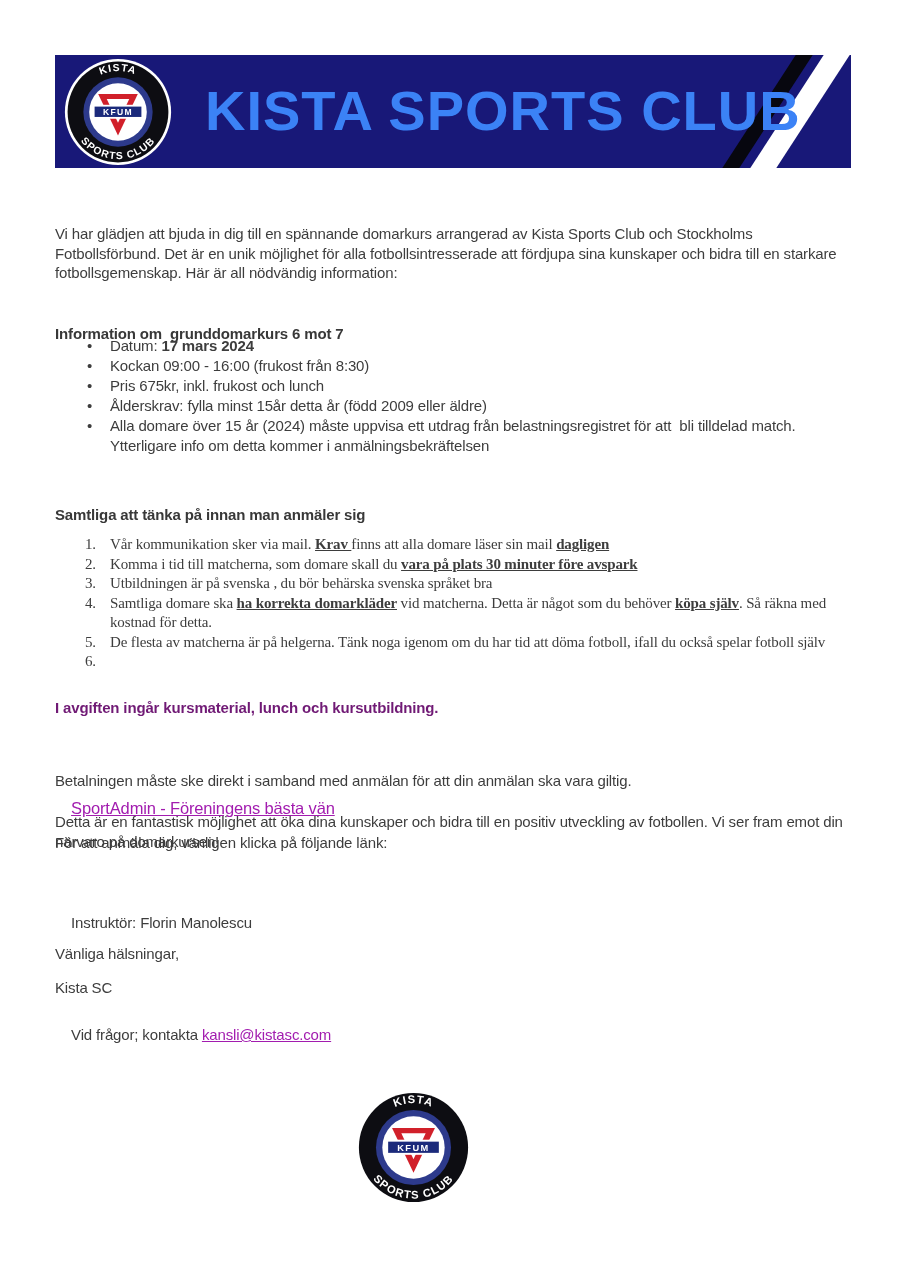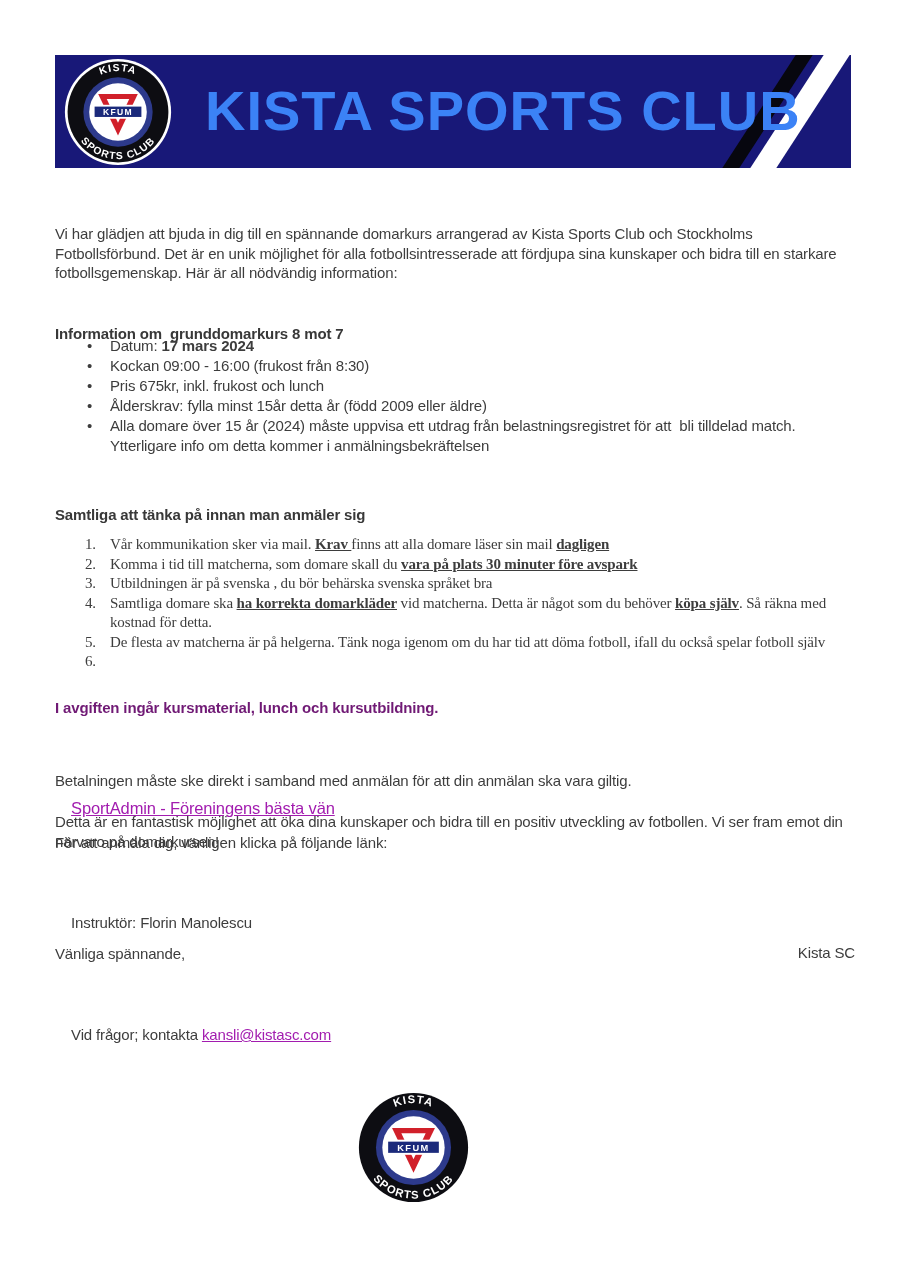--- a/index.html
+++ b/index.html
@@ -50,21 +50,21 @@
 
   .b { font-weight:bold; }
   .u { text-decoration:underline; }
 
   .fee-note { top:698px; font-weight:bold; color:#701a75; }
   .payment { top:730px; line-height:20.5px; }
   .signup-link-row { top:778px; }
   .closing { top:812px; line-height:20px; }
   .instructor { top:893px; }
   .regards { top:944px; }
-  .signature { top:943px;text-align:right; }
+  .signature { top:978px; }
   .contact { top:1005px; }
 
   a.link { color:#a21caf; text-decoration:underline; cursor:pointer; }
   .signup-link-row a.link { font-size:16.5px; }
 </style>
 </head>
 <body>
 
 <div class="page">
 
@@ -86,21 +86,21 @@
       </defs>
       <text class="arc-text"><textPath href="#h-arc-top" startOffset="50%" text-anchor="middle">KISTA</textPath></text>
       <text class="arc-text"><textPath href="#h-arc-bottom" startOffset="50%" text-anchor="middle">SPORTS CLUB</textPath></text>
     </svg>
     <div class="banner-title">KISTA SPORTS CLUB</div>
   </header>
 
 
   <p class="blk intro">Vi har glädjen att bjuda in dig till en spännande domarkurs arrangerad av Kista Sports Club och Stockholms Fotbollsförbund. Det är en unik möjlighet för alla fotbollsintresserade att fördjupa sina kunskaper och bidra till en starkare fotbollsgemenskap. Här är all nödvändig information:</p>
 
-  <h2 class="blk sub-heading info-heading">Information om  grunddomarkurs 8 mot 7</h2>
+  <h2 class="blk sub-heading info-heading">Information om  grunddomarkurs 6 mot 7</h2>
 
   <ul class="blk doclist"><li><span>Datum: </span><span class="b">17 mars 2024</span></li><li><span>Kockan 09:00 - 16:00 (frukost från 8:30)</span></li><li><span>Pris 675kr, inkl. frukost och lunch</span></li><li><span>Ålderskrav: fylla minst 15år detta år (född 2009 eller äldre)</span></li><li><span>Alla domare över 15 år (2024) måste uppvisa ett utdrag från belastningsregistret för att  bli tilldelad match. Ytterligare info om detta kommer i anmälningsbekräftelsen</span></li></ul>
 
   <h2 class="blk sub-heading important-heading">Samtliga att tänka på innan man anmäler sig</h2>
 
   <ol class="blk doclist numlist"><li><span>Vår kommunikation sker via mail. </span><span class="b u">Krav </span><span>finns att alla domare läser sin mail </span><span class="b u">dagligen</span></li><li><span>Komma i tid till matcherna, som domare skall du </span><span class="b u">vara på plats 30 minuter före avspark</span></li><li><span>Utbildningen är på svenska , du bör behärska svenska språket bra</span></li><li><span>Samtliga domare ska </span><span class="b u">ha korrekta domarkläder</span><span> vid matcherna. Detta är något som du behöver </span><span class="b u">köpa själv</span><span>. Så räkna med kostnad för detta.</span></li><li><span>De flesta av matcherna är på helgerna. Tänk noga igenom om du har tid att döma fotboll, ifall du också spelar fotboll själv</span></li><li></li></ol>
 
   <p class="blk fee-note">I avgiften ingår kursmaterial, lunch och kursutbildning.</p>
 
   <div class="blk payment">
@@ -111,21 +111,21 @@
   <div class="blk signup-link-row">
     <a class="link">SportAdmin - Föreningens bästa vän</a>
   </div>
 
   <p class="blk instructor">
     <span>Instruktör: </span><span>Florin Manolescu</span>
   </p>
 
   <p class="blk closing">Detta är en fantastisk möjlighet att öka dina kunskaper och bidra till en positiv utveckling av fotbollen. Vi ser fram emot din närvaro på domarkursen!</p>
 
-  <p class="blk regards">Vänliga spännande,</p>
+  <p class="blk regards">Vänliga hälsningar,</p>
 
   <p class="blk signature">Kista SC</p>
 
   <p class="blk contact">
     <span>Vid frågor; kontakta </span><a class="link">kansli@kistasc.com</a>
   </p>
 
   <svg class="logo logo-footer" viewBox="0 0 120 120">
     <circle cx="60" cy="60" r="59" fill="#ffffff"></circle>
     <circle cx="60" cy="60" r="56" fill="#0d0d12"></circle>

